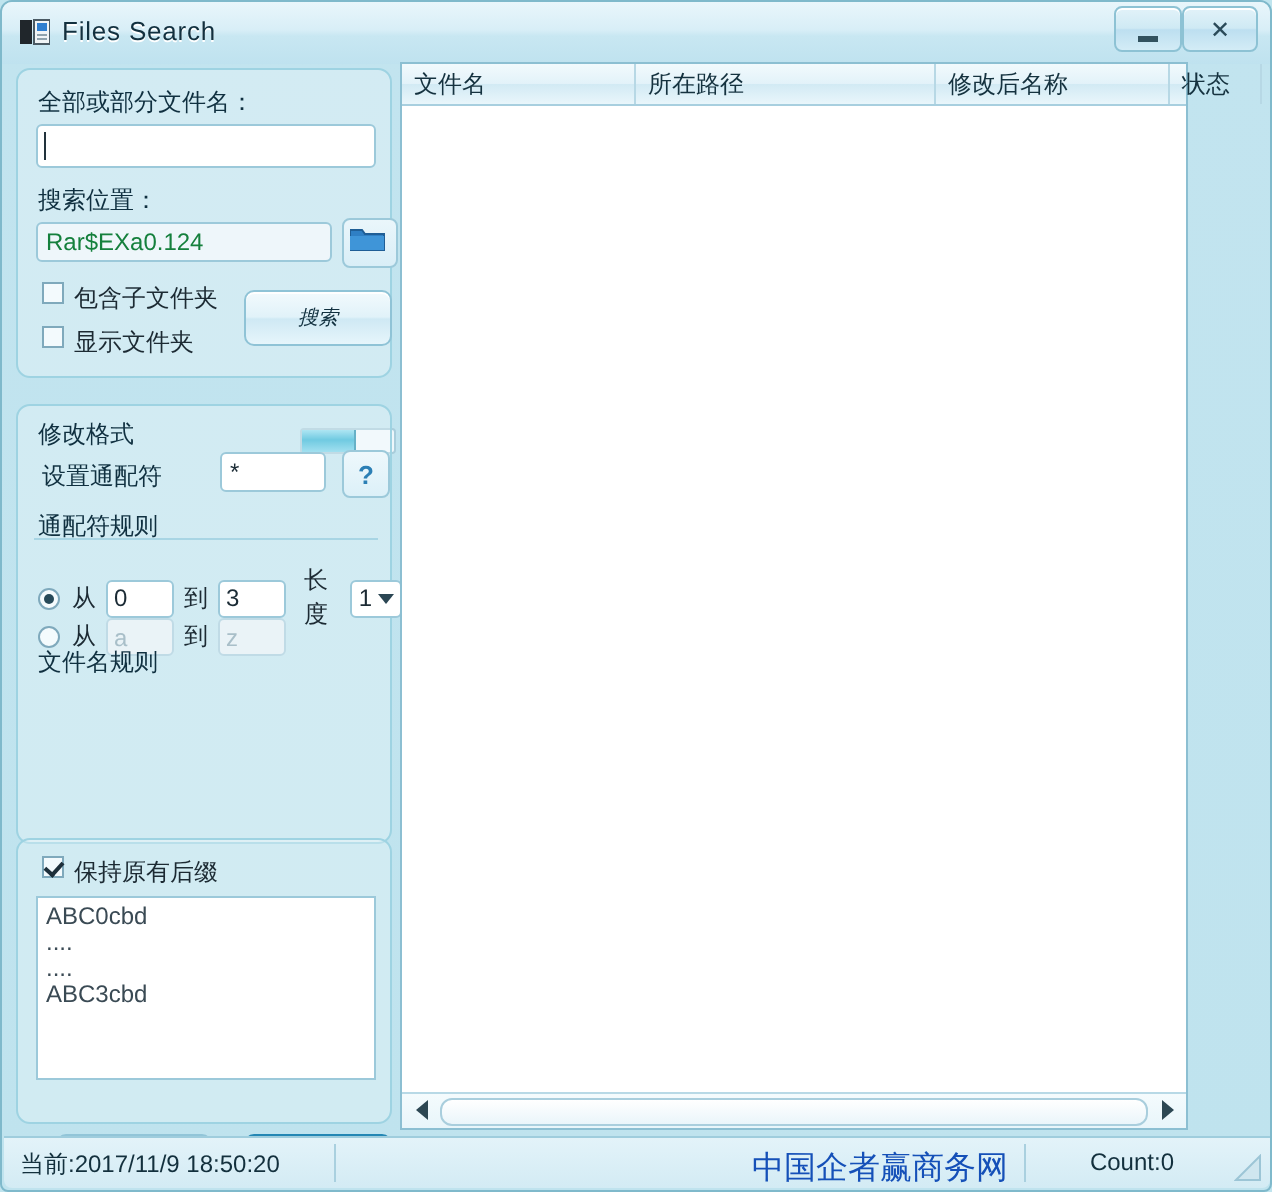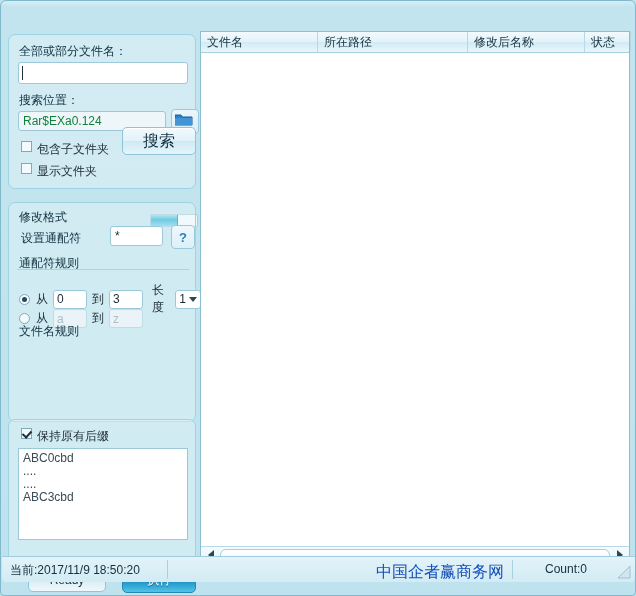--- a/index.html
+++ b/index.html
@@ -91,26 +91,27 @@
     margin-right:5px;position:relative;flex:none;
   }
   .chkbox.checked::after{
     content:"";position:absolute;left:2px;top:0px;
     width:4px;height:7px;border:solid #1d2f3a;border-width:0 2px 2px 0;
     transform:rotate(42deg);
   }
   #chk-subfolder{left:12px;top:106px;}
   #chk-showfolder{left:12px;top:128px;}
   #btn-search{
-    position:absolute;left:113px;top:92px;width:72px;height:26px;
+    position:absolute;left:113px;top:110px;width:72px;height:26px;
     background:linear-gradient(180deg,#f2fafd 0%,#e1f2f9 48%,#cfe9f4 52%,#e6f5fb 100%);
     border:1px solid #8fc3d6;border-radius:5px;
     display:flex;align-items:center;justify-content:center;
-    font-size:16px;color:#11303f;cursor:pointer;
+    font-size:10px;color:#11303f;cursor:pointer;
     box-shadow:inset 0 1px 0 #ffffff;
+    font-style:italic;
   }
   #progress{
     position:absolute;left:142px;top:180px;width:48px;height:13px;
     box-sizing:border-box;background:#eef7fb;border:1px solid #a9cddb;border-radius:2px;
   }
   #progress-fill{
     position:absolute;left:0;top:0;height:100%;width:56%;
     background:linear-gradient(180deg,#8fdcee 0%,#39b6d6 45%,#7fd4ea 100%);
     border-right:1px solid #2c93b2;
   }
@@ -181,21 +182,21 @@
     position:absolute;left:114px;top:533px;width:72px;height:24px;
     background:linear-gradient(180deg,#6fd3ef 0%,#2ba9d6 42%,#1b8fc4 52%,#4fc3e8 100%);
     border:1px solid #2487b4;border-radius:5px;
     display:flex;align-items:center;justify-content:center;
     font-size:12px;color:#ffffff;cursor:pointer;
     text-shadow:0 1px 1px rgba(0,40,70,.6);
   }
 
   
   #right-pane{
-    position:absolute;left:199px;top:30px;width:430px;height:534px;
+    position:absolute;left:199px;top:30px;width:394px;height:534px;
     box-sizing:border-box;background:#ffffff;
     border:1px solid #8cbfd2;
   }
   #list-header{
     position:absolute;left:0;top:0;width:100%;height:20px;
     background:linear-gradient(180deg,#f2fafd 0%,#e2f2f9 50%,#d2eaf4 51%,#e9f6fb 100%);
     border-bottom:1px solid #a8cfdf;
   }
   .colhead{
     position:absolute;top:0;height:20px;line-height:20px;
@@ -218,41 +219,62 @@
   .arrow-l{width:0;height:0;border-top:5px solid transparent;border-bottom:5px solid transparent;border-right:6px solid #2d4753;}
   .arrow-r{width:0;height:0;border-top:5px solid transparent;border-bottom:5px solid transparent;border-left:6px solid #2d4753;}
   #sb-thumb{
     position:absolute;left:19px;right:19px;top:2px;height:12px;
     background:linear-gradient(180deg,#ffffff 0%,#eaf5fa 100%);
     border:1px solid #a9cedd;border-radius:6px;cursor:pointer;
   }
 
   
   #statusbar{
-    position:absolute;left:1px;bottom:13px;width:633px;height:25px;
+    position:absolute;left:1px;bottom:1px;width:633px;height:25px;
     background:linear-gradient(180deg,#e3f3f9 0%,#d3ebf4 100%);
     border-top:1px solid #9fcddd;
     border-radius:0 0 4px 4px;
   }
   #status-time{
     position:absolute;left:8px;top:5px;font-size:12px;color:#13303d;white-space:nowrap;
   }
   #status-sep1{position:absolute;left:165px;top:3px;width:1px;height:19px;background:#a9d0df;}
   #status-brand{
     position:absolute;right:131px;top:5px;font-size:16px;color:#1550b8;white-space:nowrap;cursor:pointer;font-family:Liberation Serif, serif;
   }
   #status-sep2{position:absolute;right:122px;top:3px;width:1px;height:19px;background:#a9d0df;}
   #status-count{position:absolute;right:48px;top:5px;font-size:12px;color:#13303d;white-space:nowrap;}
   #grip{position:absolute;right:4px;bottom:3px;width:14px;height:14px;}
 </style>
 </head>
 <body>
 
 <div id="window">
 
+  <div id="titlebar">
+    <span id="app-icon">
+      <svg width="15" height="14" viewBox="0 0 15 14">
+        <rect x="0" y="1" width="6" height="12" fill="#20262b"></rect>
+        <rect x="7" y="1" width="8" height="12" fill="#f0f4f6" stroke="#4a5a64"></rect>
+        <rect x="8.5" y="2.5" width="5" height="4" fill="#2f7fd0"></rect>
+        <rect x="8.5" y="8" width="5" height="1" fill="#8fa2ad"></rect>
+        <rect x="8.5" y="10" width="5" height="1" fill="#8fa2ad"></rect>
+      </svg>
+    </span>
+    <span id="title-text">Files Search</span>
+
+    <div class="winbtn" id="btn-min">
+      <span class="glyph">
+          <i class="bar"></i>
+        </span>
+    </div>
+    <div class="winbtn" id="btn-close">
+      <span class="glyph">✕</span>
+    </div>
+  </div>
 
   <div id="left-pane">
 
     <div class="group" id="grp-search">
       <span class="lbl" id="lbl-filename">全部或部分文件名：</span>
       <input class="txt" id="inp-filename" type="text" value="" style="">
       <span id="caret"></span>
 
       <span class="lbl" id="lbl-location">搜索位置：</span>
       <input class="txt placeholder" id="inp-location" type="text" value="Rar$EXa0.124" style="">

